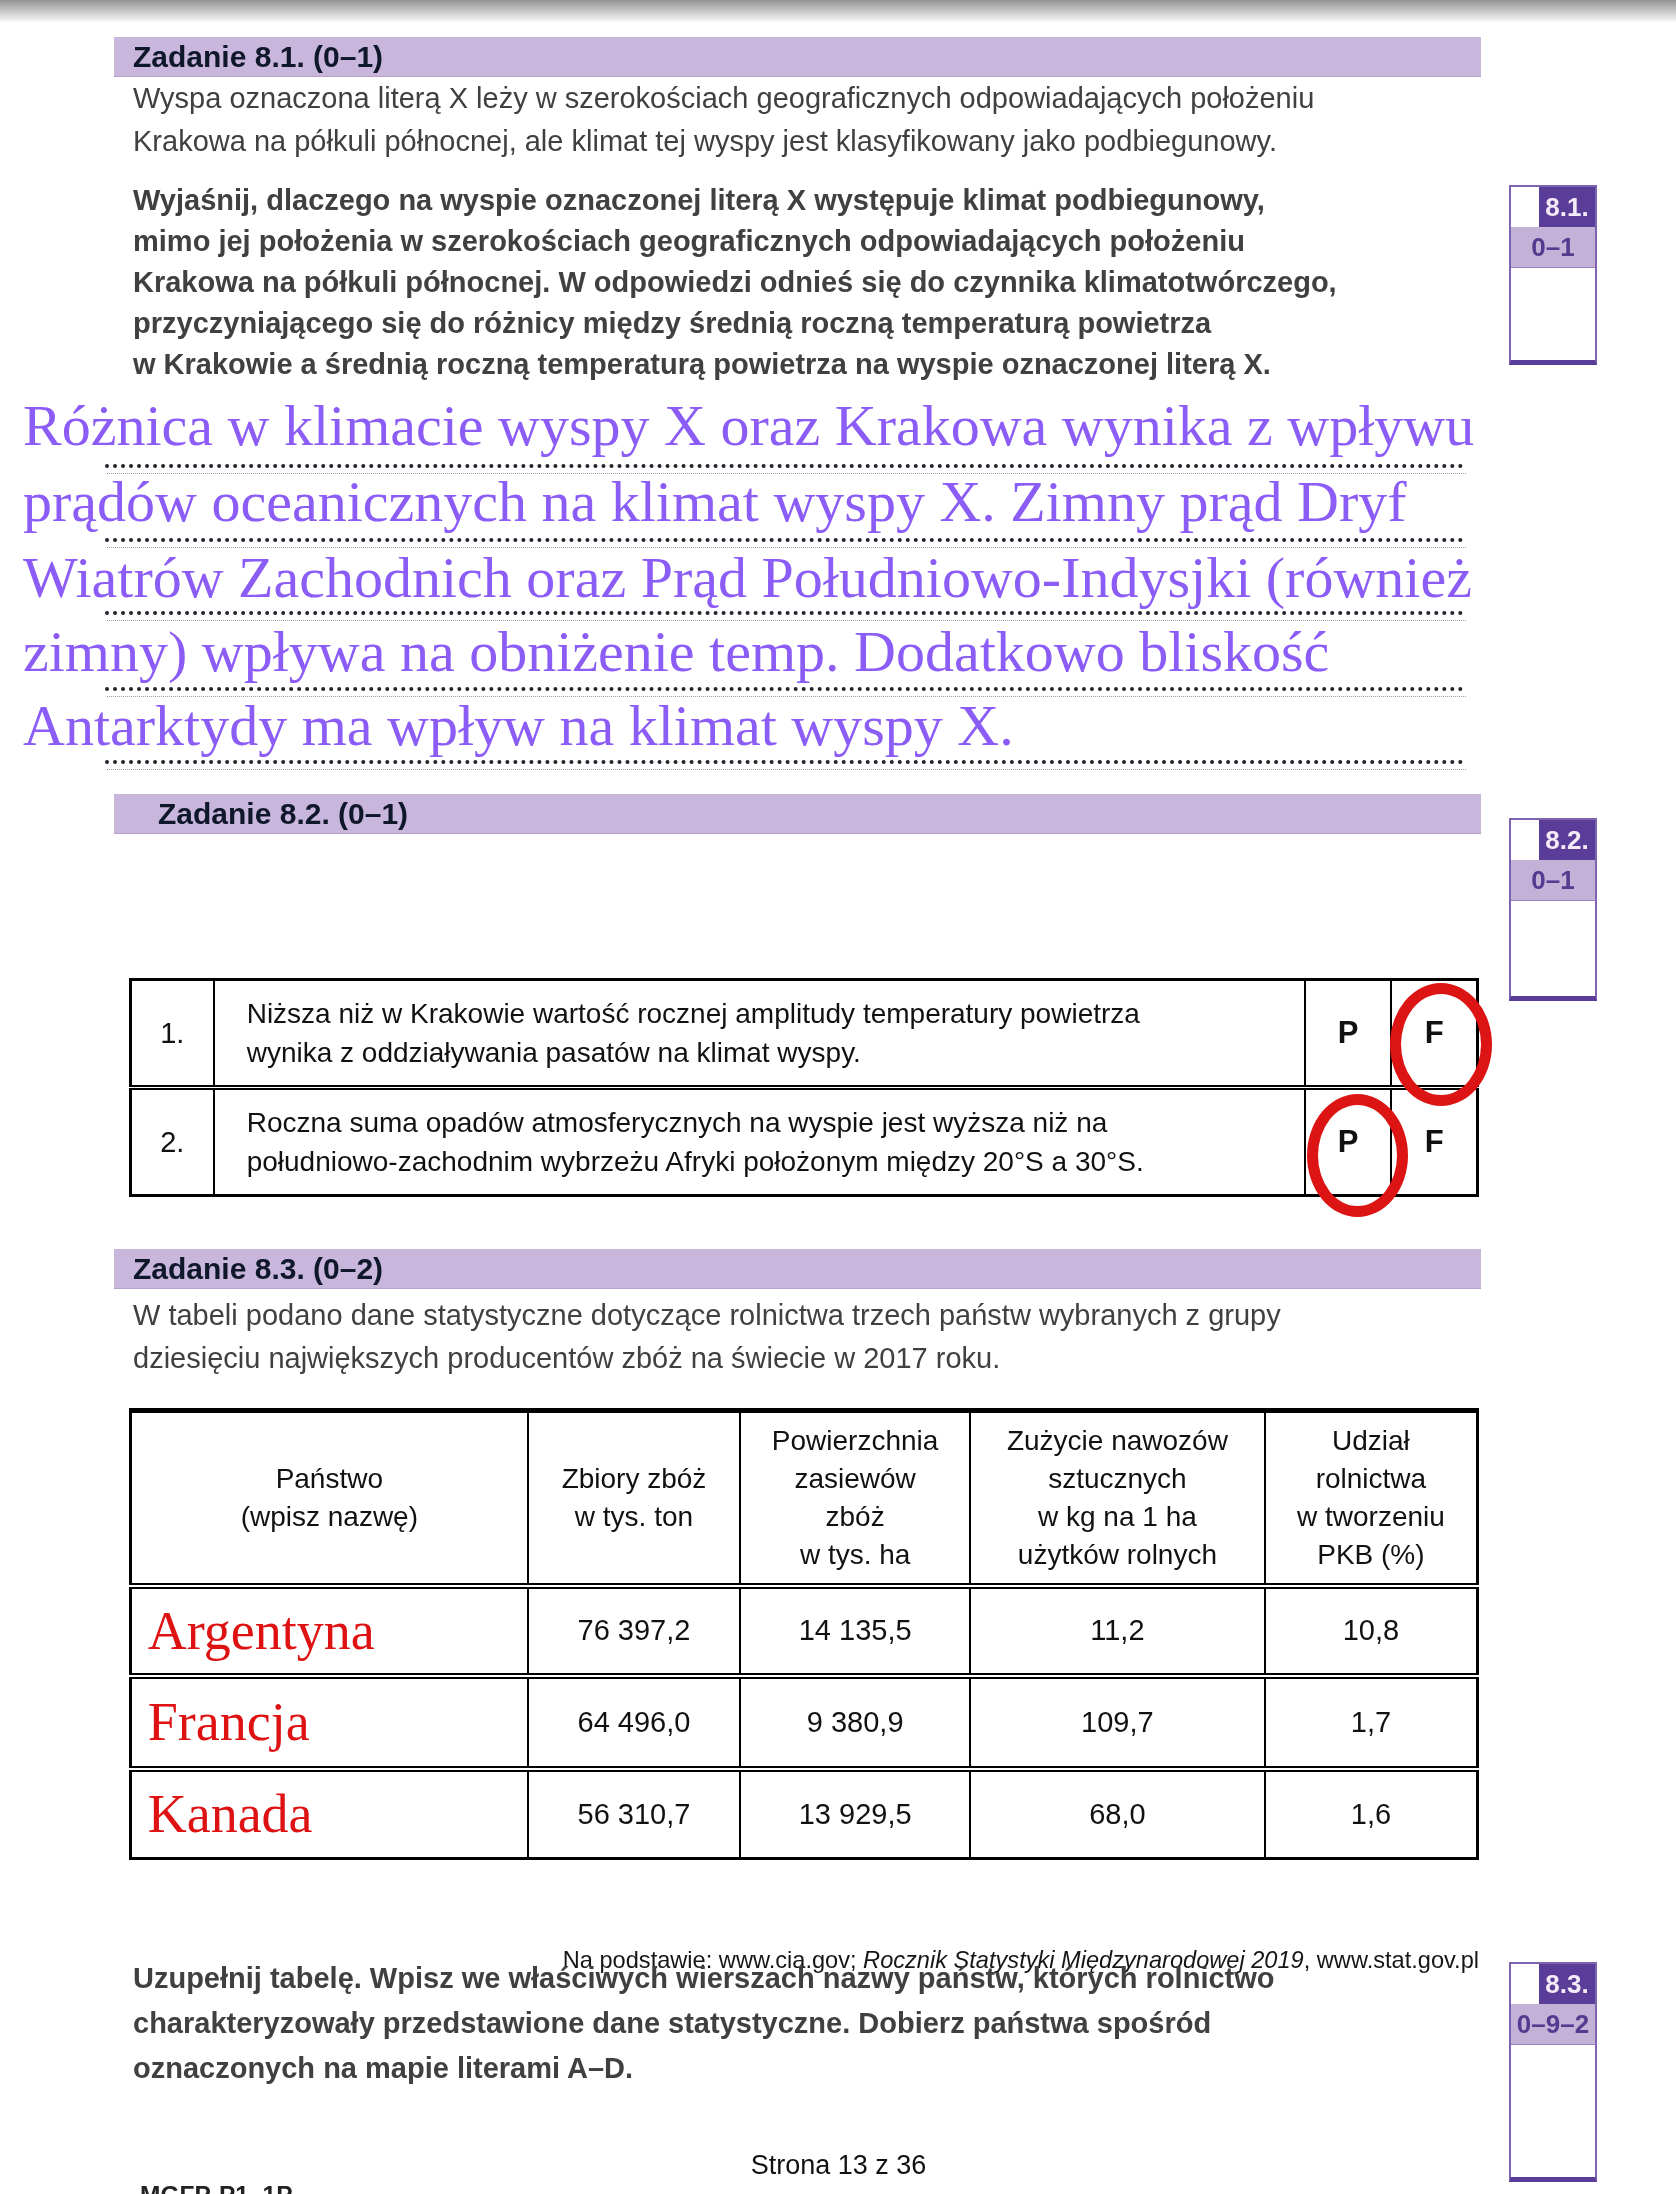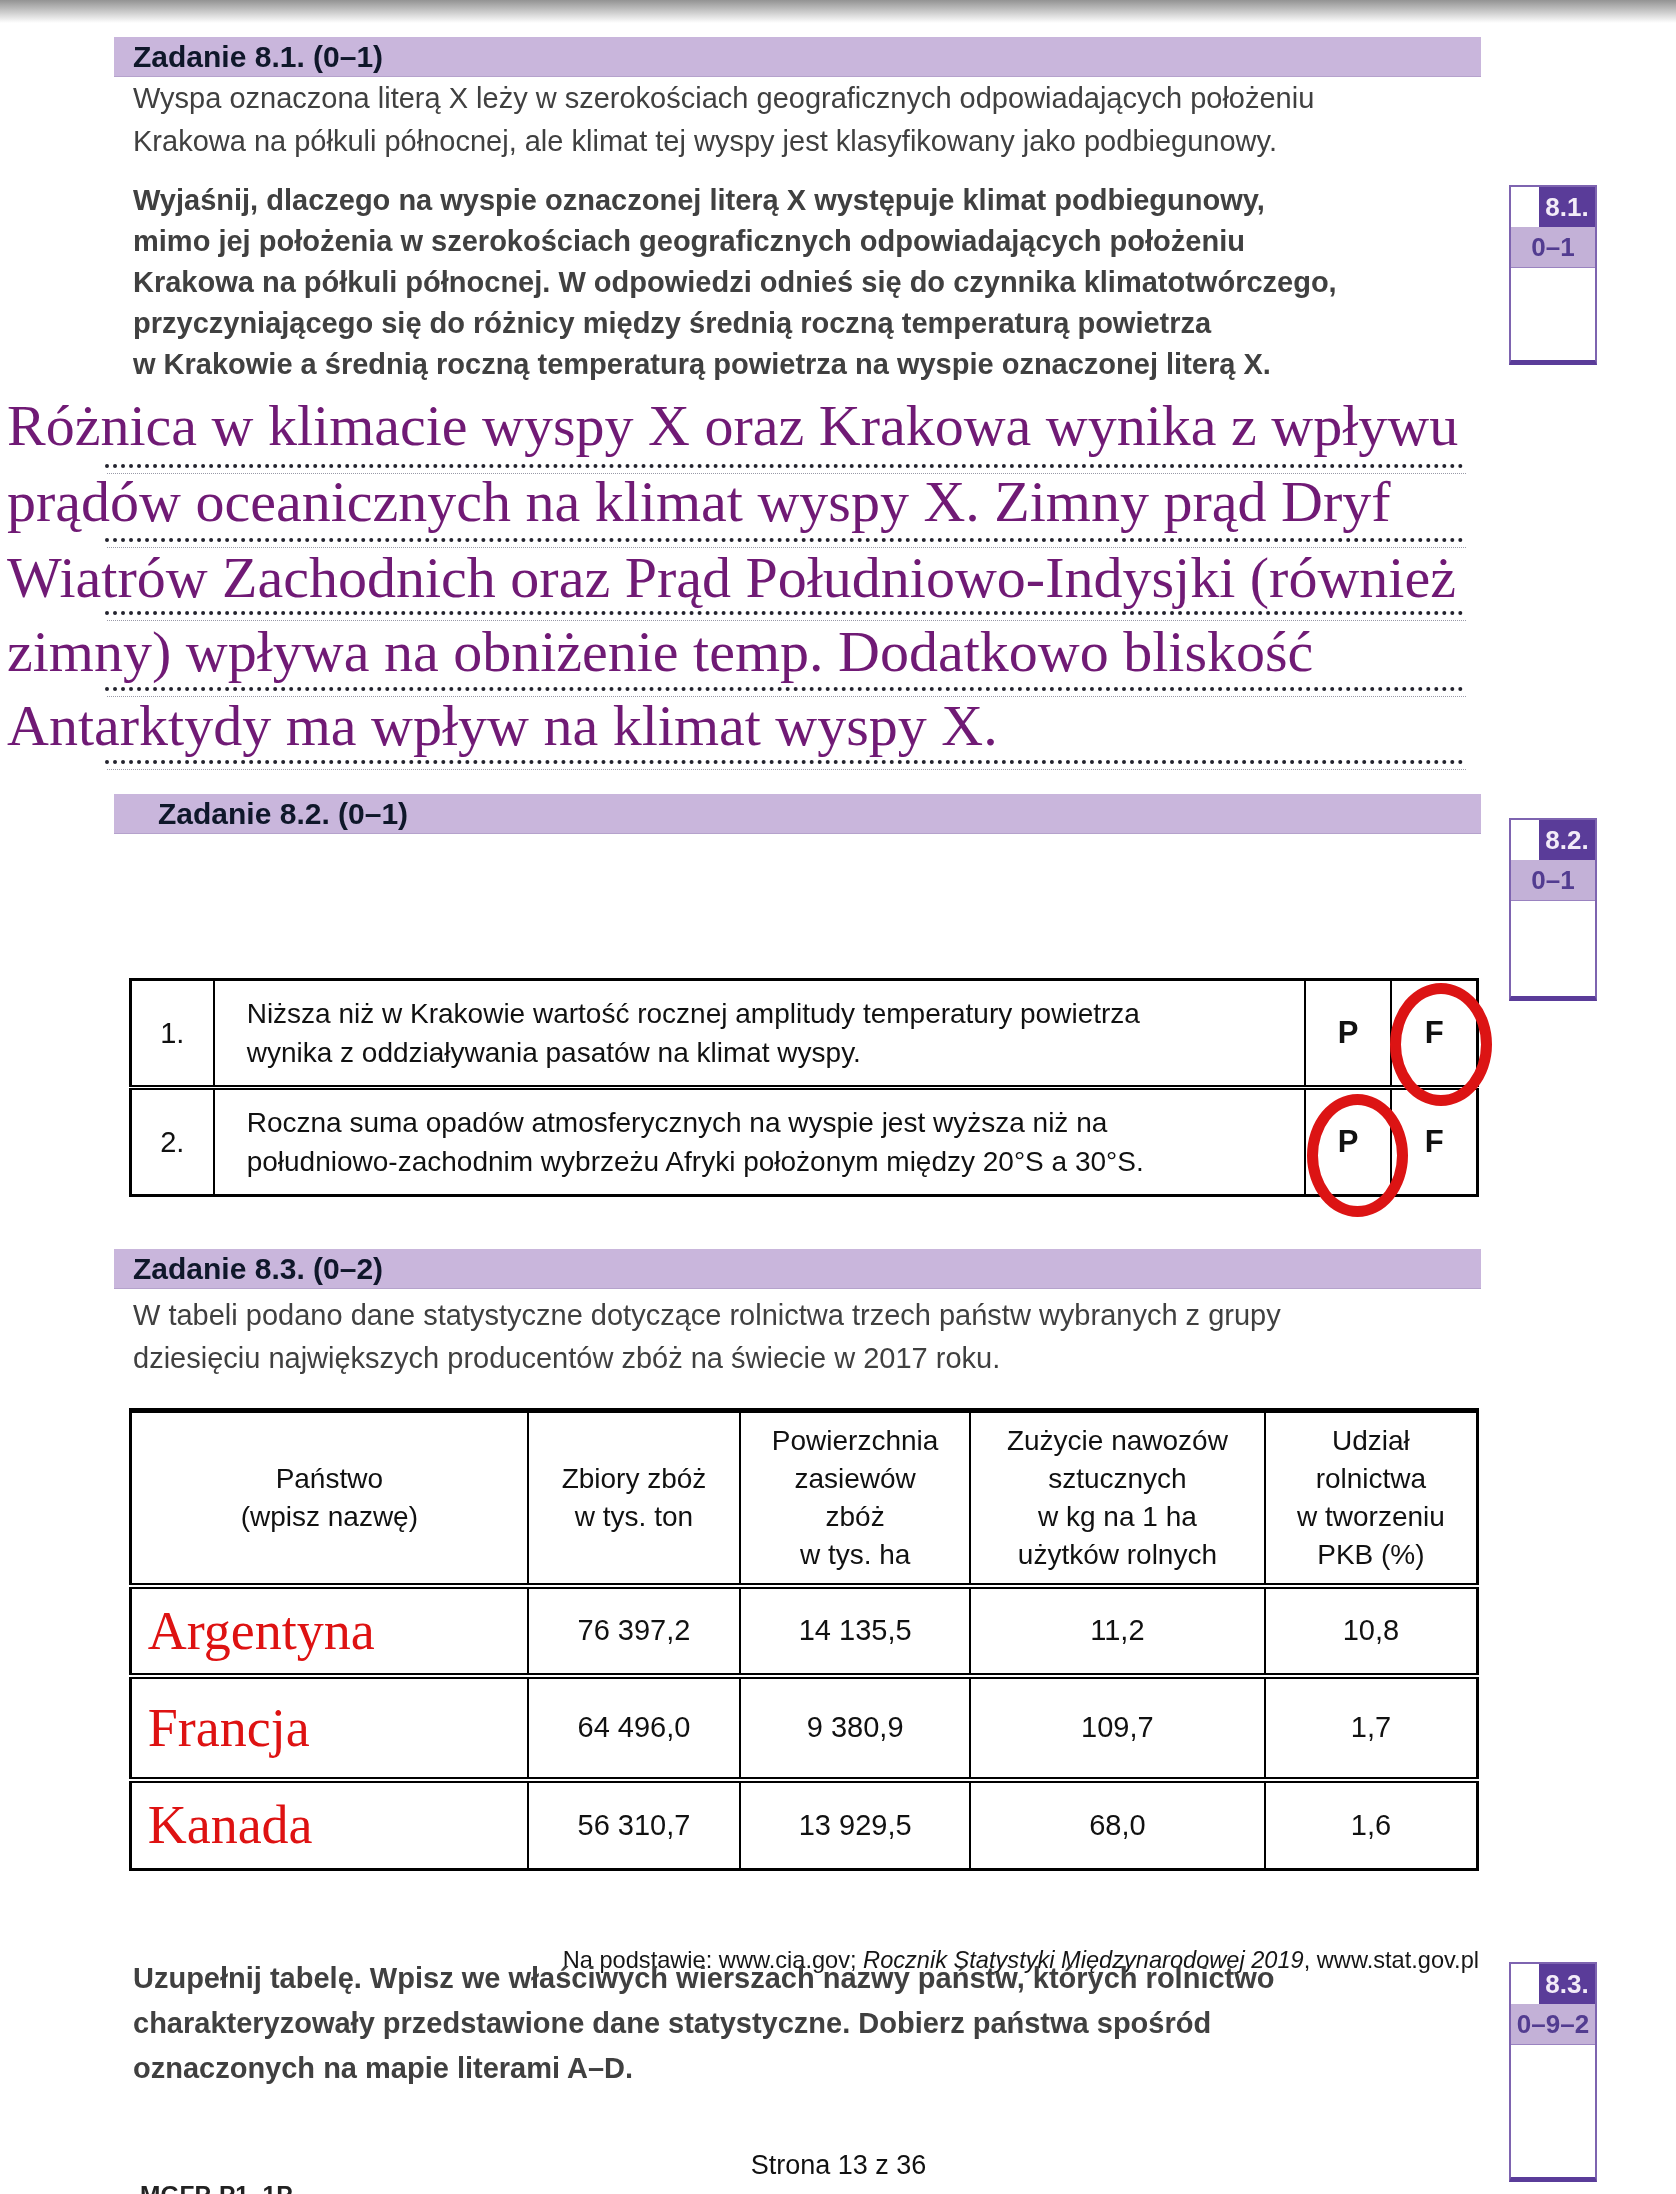--- a/index.html
+++ b/index.html
@@ -16,22 +16,22 @@
   .bold{font-weight:bold;}
   
   .scorebox{width:84px;border:2.6px solid #7e64b0;border-bottom:5.2px solid #5a3c99;background:#fff;
             display:flex;flex-direction:column;box-sizing:content-box;}
   .score-tab{height:40px;background:#5a3c99;color:#f3ecf8;font-size:26px;font-weight:bold;
              display:flex;align-items:center;justify-content:center;margin-left:28px;}
   .score-range{height:40px;background:#c3b1d7;color:#523c90;font-size:26px;font-weight:bold;
                display:flex;align-items:center;justify-content:center;border-bottom:1.7px solid #9a83c0;}
   .score-empty{flex:1;background:#ffffff;}
   
-  .ans{left:7px;font-family:"Liberation Serif","DejaVu Serif",serif;font-size:58px;line-height:1;
-       color:#701a75;white-space:nowrap;letter-spacing:0px;}
+  .ans{left:23px;font-family:"Liberation Serif","DejaVu Serif",serif;font-size:58px;line-height:1;
+       color:#8b5cf6;white-space:nowrap;letter-spacing:0px;}
   .dotline{left:105px;width:1359px;height:0;border-bottom:4.4px dotted #23232e;}
   .dotline::after{content:"";position:absolute;left:1.7px;right:-1.7px;top:8.7px;border-bottom:1.7px dotted #9a9aa8;}
   
   table{border-collapse:collapse;table-layout:fixed;position:absolute;background:#fff;}
   .pf-table{left:129px;top:978px;width:1350px;border:3.5px solid #000;}
   .pf-table td{border:2.6px solid #000;vertical-align:middle;}
   .pf-table tr.row2 td{border-top:5.2px double #000;}
   td.pf-num{text-align:center;font-size:29px;}
   td.pf-stmt{font-size:28px;line-height:39px;padding-left:32px;white-space:pre-line;}
   td.pf-letter{text-align:center;font-size:31px;font-weight:bold;}
@@ -155,21 +155,21 @@
 w tworzeniu
 PKB (%)</th>
     </tr>
     <tr style="height:90px;">
       <td class="country">Argentyna</td>
       <td class="val">76 397,2</td>
       <td class="val">14 135,5</td>
       <td class="val">11,2</td>
       <td class="val">10,8</td>
     </tr>
-    <tr class="sep" style="height:104px;">
+    <tr class="sep" style="height:93px;">
       <td class="country">Francja</td>
       <td class="val">64 496,0</td>
       <td class="val">9 380,9</td>
       <td class="val">109,7</td>
       <td class="val">1,7</td>
     </tr>
     <tr class="sep" style="height:90px;">
       <td class="country">Kanada</td>
       <td class="val">56 310,7</td>
       <td class="val">13 929,5</td>

